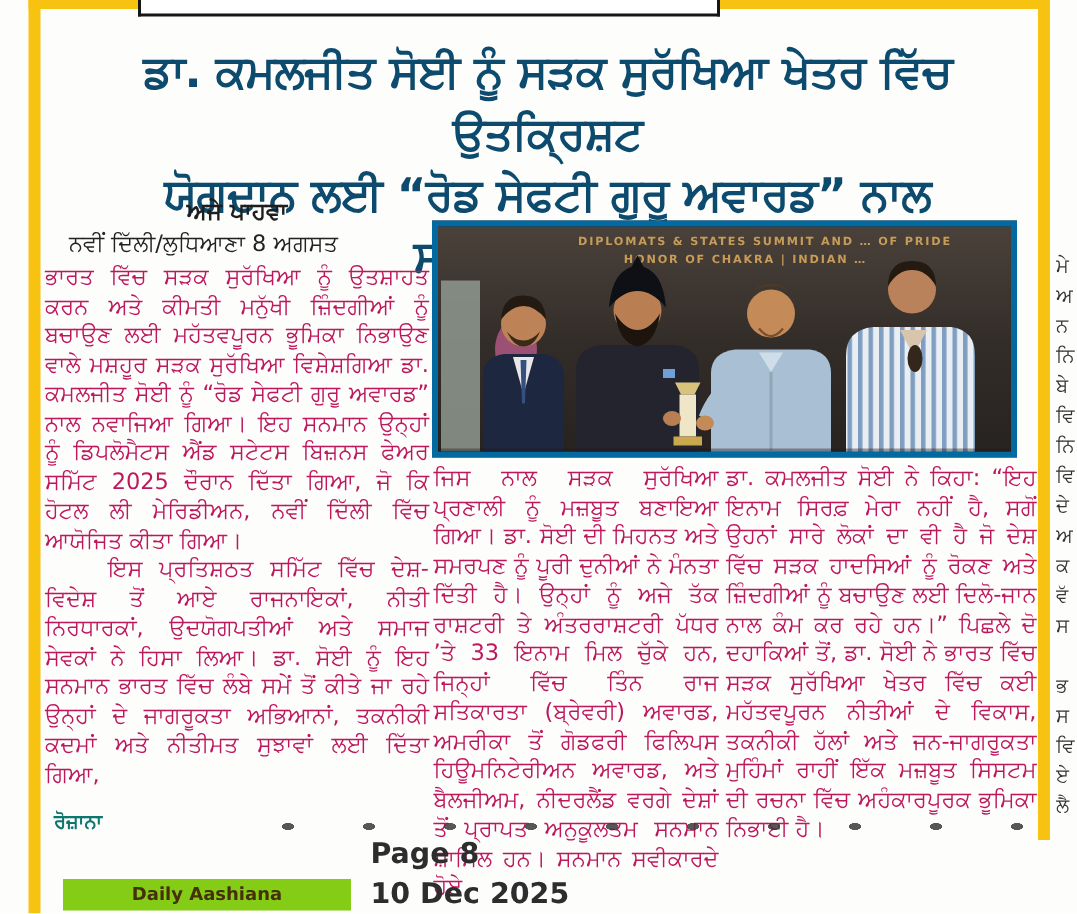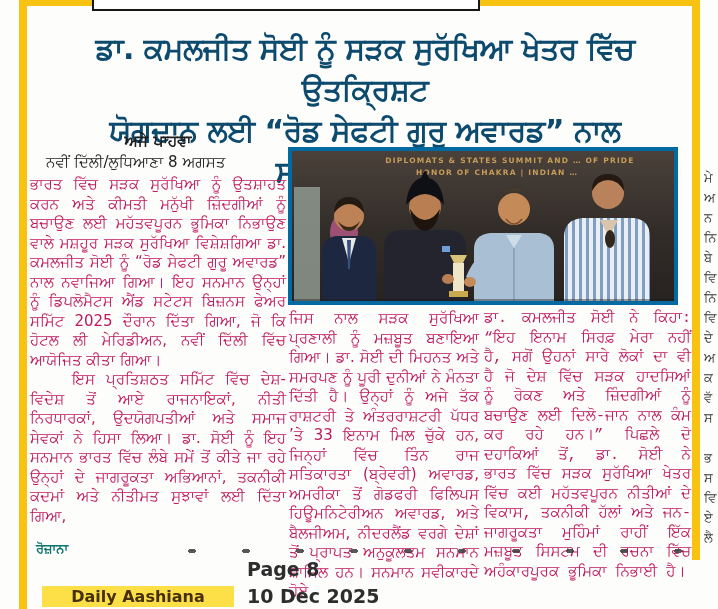--- a/index.html
+++ b/index.html
@@ -26,39 +26,39 @@
           font-weight:700;font-size:15.5px;color:#1e1e1e;}
   .dateline{position:absolute;left:30px;top:153px;width:256px;text-indent:16px;
             font-weight:400;font-size:15px;color:#222;}
 
   
   .col{position:absolute;font-size:15px;line-height:19.5px;text-align:justify;color:#be185d;}
   .col p{margin:0;}
   .col1{left:30px;top:175px;width:256px;}
   .col1 .p2{text-indent:42px;}
   .col2{left:289px;top:309px;width:190px;}
-  .col3{left:484px;top:309px;width:207px;font-family:Liberation Mono, monospace;}
+  .col3{left:484px;top:309px;width:207px;}
 
   
   .photo{position:absolute;left:288px;top:147px;width:390px;height:158px;
          border:4px solid #0369a1;box-sizing:border-box;background:#332d29;overflow:hidden;}
   .photo svg{display:block;}
 
   
   .cutline{position:absolute;left:180px;top:546px;width:505px;height:10px;opacity:.85;
            background-image:radial-gradient(ellipse 7px 4px at 12px 5px,#3a3a3a 55%,transparent 61%);
            background-size:54px 10px;background-repeat:repeat-x;}
 
   
   .masthead{position:absolute;left:26px;top:542px;width:214px;height:60px;}
   .masthead-top{position:absolute;left:10px;top:-1px;font-size:13px;font-weight:700;color:#0f766e;}
   .masthead-main{position:absolute;left:2px;top:7px;font-size:39px;font-weight:900;
                  color:#D4261D;line-height:1;letter-spacing:-1px;white-space:nowrap;}
-  .masthead-bar{position:absolute;left:16px;top:44px;width:192px;height:21px;background:#fde047;
-                text-align:center;font-size:16px;font-weight:800;color:#46300a;line-height:21px;}
+  .masthead-bar{position:absolute;left:16px;top:44px;width:192px;height:21px;background:#84cc16;
+                text-align:center;font-size:12px;font-weight:800;color:#46300a;line-height:21px;}
   .pageinfo{position:absolute;left:247px;top:556px;font-size:19px;font-weight:600;
             color:#2d2d2d;line-height:27px;}
 
   
   .edge-col{position:absolute;left:704px;top:168px;width:14px;font-size:13px;line-height:20px;
             color:#333;text-align:left;overflow:hidden;height:392px;}
   .edge-col span{display:block;height:20px;}
 </style>
 </head>
 <body>

